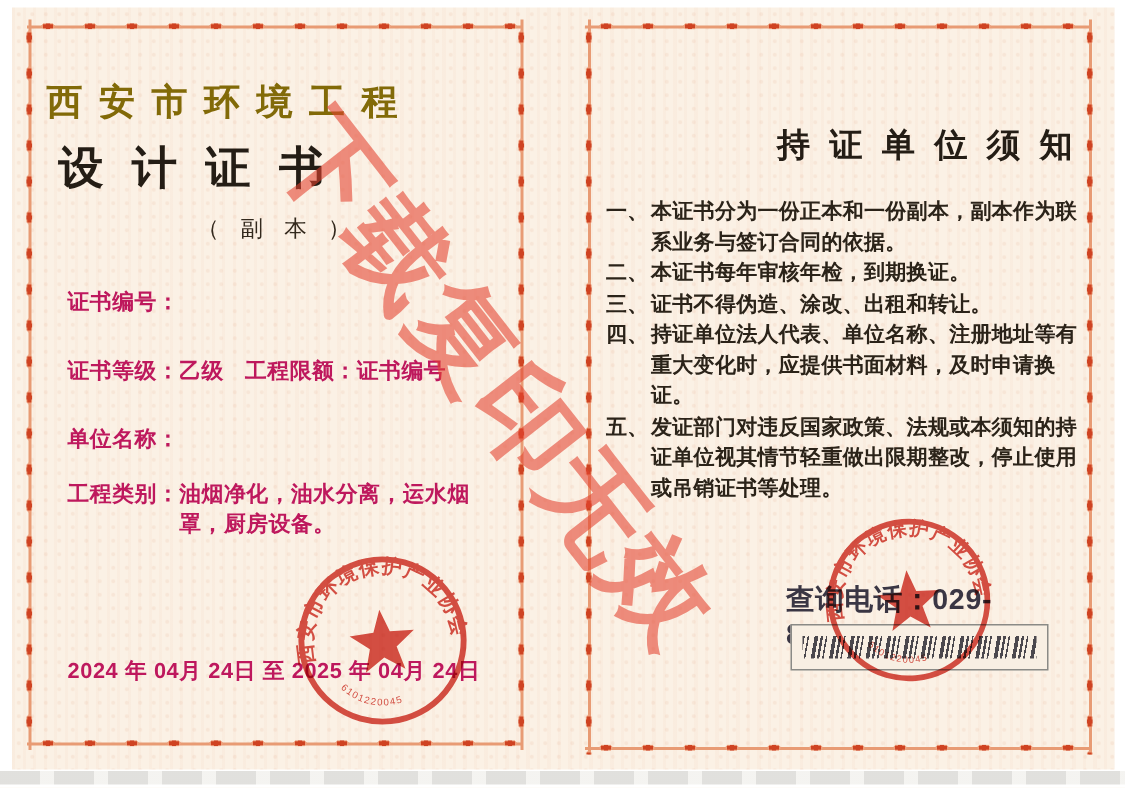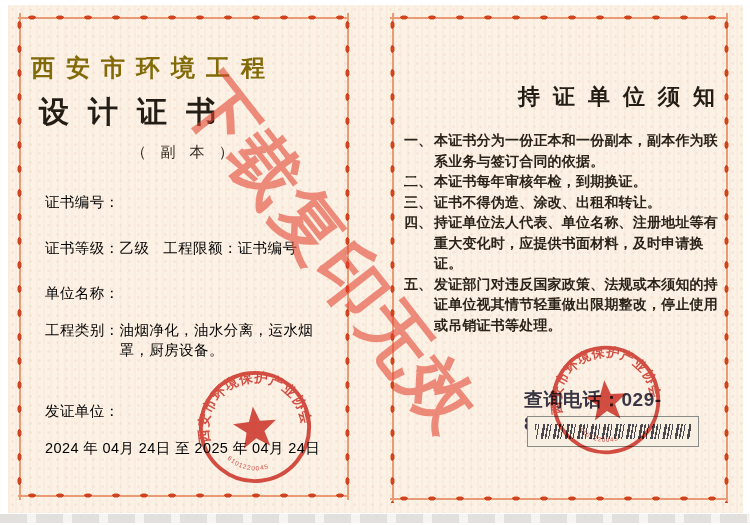--- a/index.html
+++ b/index.html
@@ -49,21 +49,21 @@
   .lp-title2{
     position:absolute;left:20px;top:92px;width:330px;text-align:left;
     font-size:30px;font-weight:700;color:#241d15;letter-spacing:19px;text-indent:19px;
   }
   .lp-sub{
     position:absolute;left:20px;top:143px;width:330px;text-align:center;
     font-size:15px;font-weight:400;color:#33291d;letter-spacing:5px;
   }
   .field{
     position:absolute;left:45px;width:300px;display:flex;
-    font-size:14.5px;font-weight:400;color:#000000;line-height:20px;letter-spacing:.4px;
+    font-size:14.5px;font-weight:700;color:#be185d;line-height:20px;letter-spacing:.4px;
   }
   .field .lab{flex:none;}
   .field .val{flex:1;}
   .pair-gap{margin-left:14px;}
   
   .rp-title{
     position:absolute;left:392px;top:56px;width:336px;text-align:right;
     font-size:22px;font-weight:700;color:#241d15;letter-spacing:13px;text-indent:13px;margin-top:26px;
   }
   .notices{
@@ -143,21 +143,20 @@
 <div class="field" style="top:283px;">
   <span class="lab">单位名称：</span>
 </div>
 
 <div class="field" style="top:320px;width:295px;">
   <span class="lab">工程类别：</span>
   <span class="val">油烟净化，油水分离，运水烟罩，厨房设备。</span>
 </div>
 
 <div class="field" style="top:401px;">
-  <span class="lab">发证单位：</span>
 </div>
 
 <div class="field" style="top:438px;">
   <span class="val">2024 年 04月 24日 至 2025 年 04月 24日</span>
 </div>
 
 <svg class="stamp stamp-left" viewBox="0 0 120 120">
   <defs>
     <path id="arcT1" d="M 14 76 A 48 48 0 1 1 106 76"></path>
     <path id="arcB1" d="M 26 86 A 41 41 0 0 0 94 86"></path>

